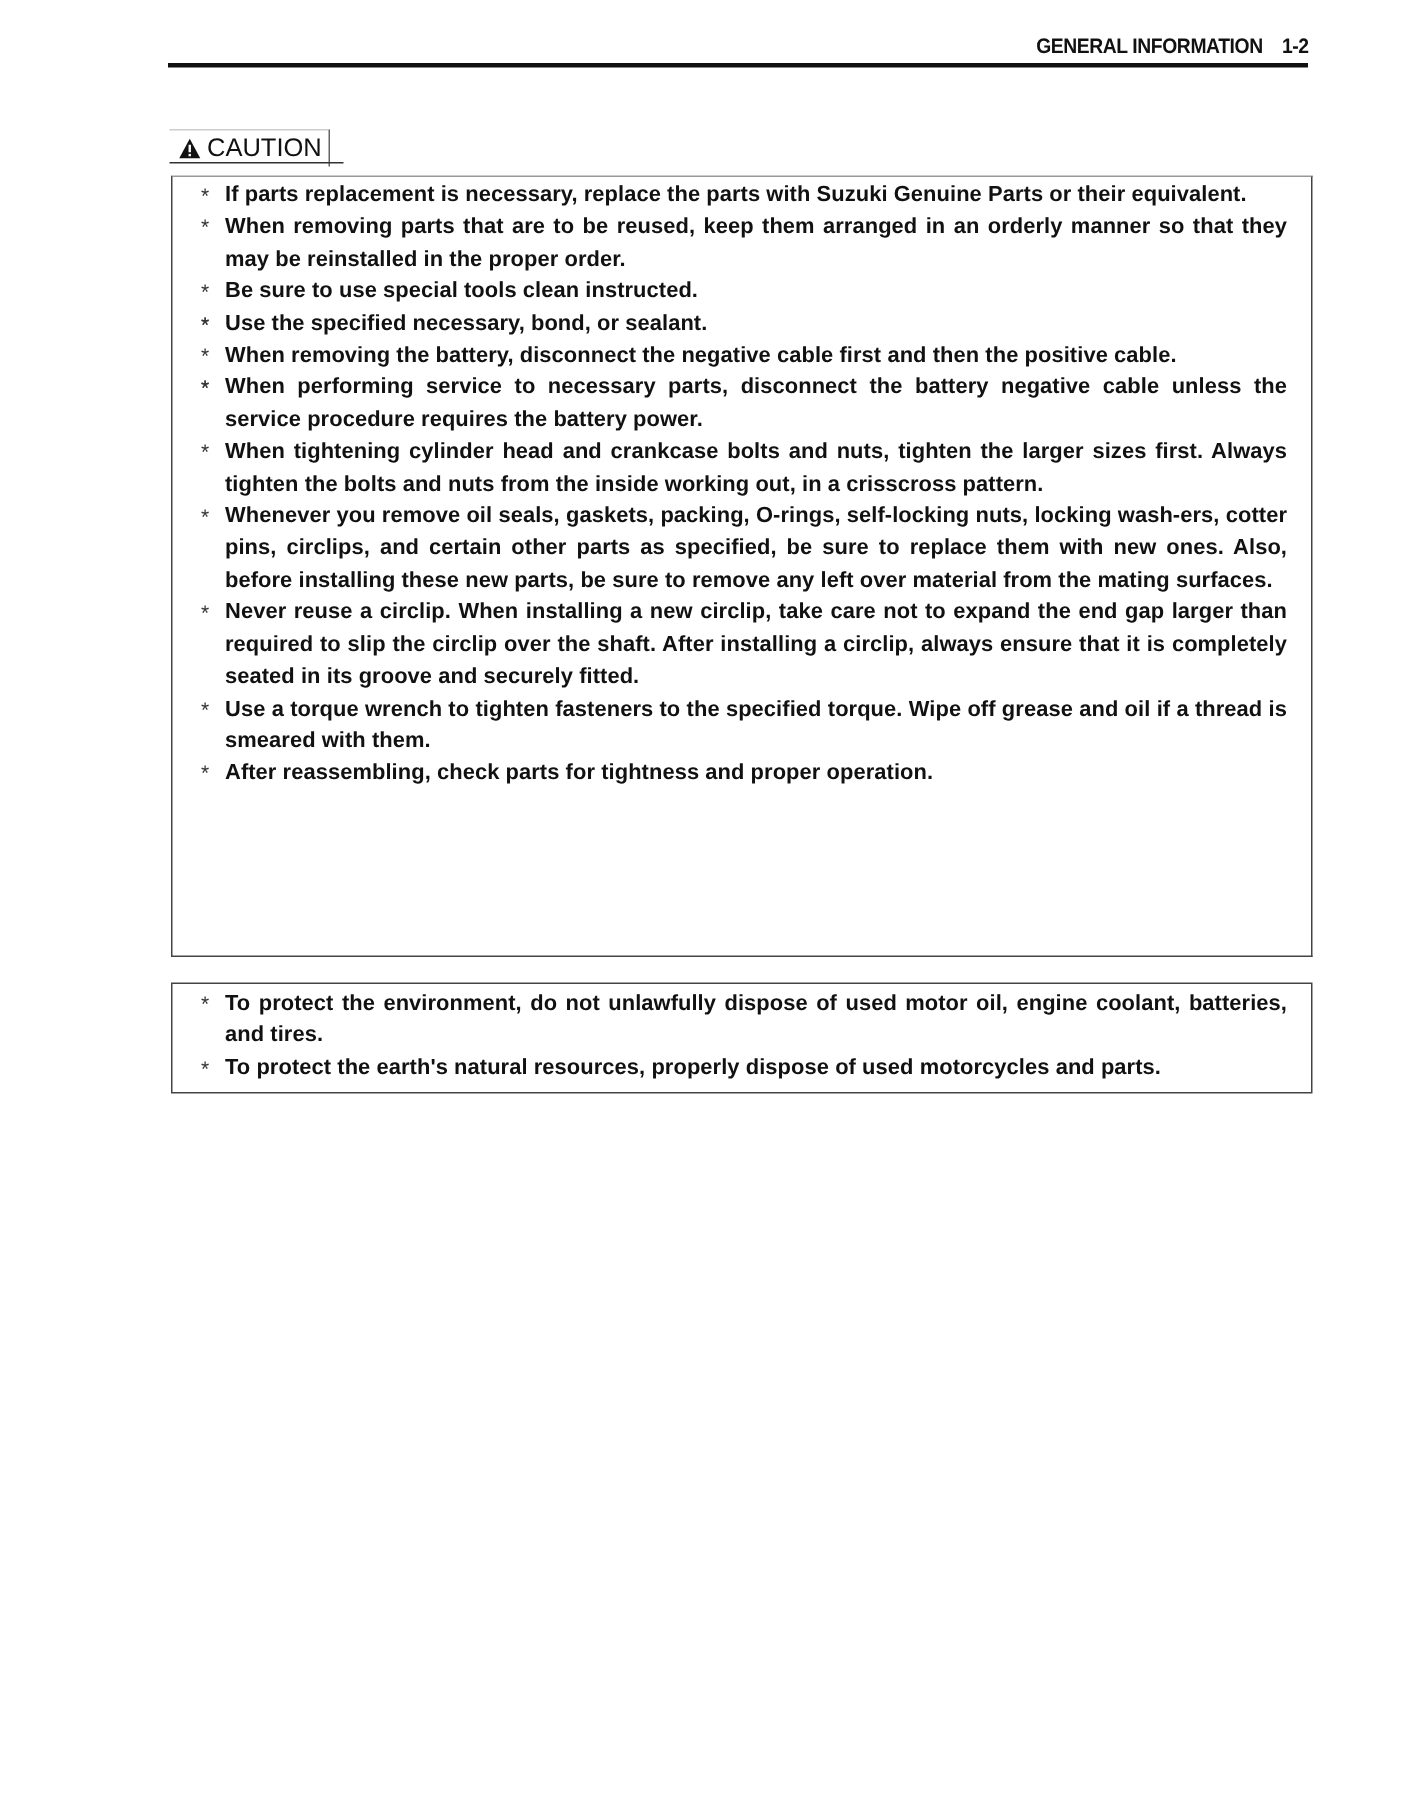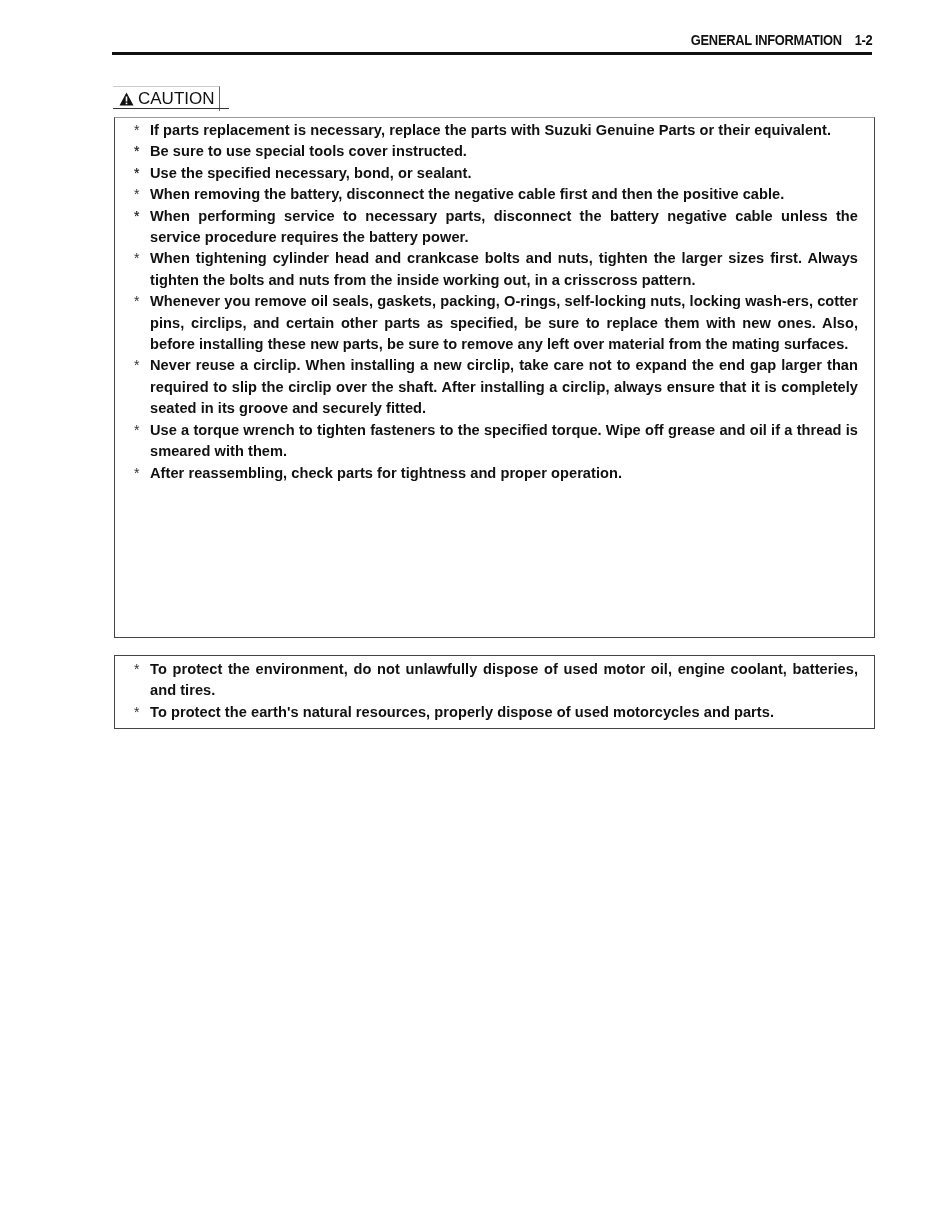--- a/index.html
+++ b/index.html
@@ -1,18 +1,18 @@
 <!DOCTYPE html>
 <html><head>
 <meta charset="utf-8">
 <style>
   html, body { margin: 0; padding: 0; background: #ffffff; }
   body { width: 935px; height: 1206px; position: relative; overflow: hidden;
          font-family: "Liberation Sans", sans-serif; color: #111; }
-  .header { position: absolute; left: 112px; top: 28px; width: 760px; height: 24px;
+  .header { position: absolute; left: 112px; top: 18px; width: 760px; height: 24px;
             border-bottom: 3px solid #111; }
   .header-text { position: absolute; right: 0; top: 4px; font-weight: bold; font-size: 14px;
                  letter-spacing: -0.3px; transform: scaleX(0.92); transform-origin: right center; }
   .header-text .page { margin-left: 14px; }
   .caution-label { position: absolute; left: 113px; top: 86px; height: 24px; padding: 0 4px 0 6px;
                    border-right: 1px solid #666; border-top: 1px solid #ccc;
                    font-size: 17px; line-height: 24px; display: flex; align-items: center; }
   .caution-label svg { margin-right: 4px; }
   .caution-under { position: absolute; left: 113px; top: 108px; width: 116px; border-bottom: 1px solid #333; }
   .box { position: absolute; border: 1px solid #444; background: #fff; }
@@ -40,22 +40,22 @@
     <rect x="6.7" y="4.5" width="1.6" height="5" fill="#fff"></rect>
     <rect x="6.7" y="10.6" width="1.6" height="1.6" fill="#fff"></rect>
   </svg>
   <span>CAUTION</span>
 </div>
 <div class="caution-under"></div>
 
 <div class="box box1">
   <ul class="items">
     <li class="item"><span class="bullet">*</span><span>If parts replacement is necessary, replace the parts with Suzuki Genuine Parts or their equivalent.</span></li>
-    <li class="item"><span class="bullet">*</span></li>
-    <li class="item"><span class="bullet">*</span><span>Be sure to use special tools cover instructed.</span></li>
+    <li class="item"><span class="bullet">*</span><span>When removing parts that are to be reused, keep them arranged in an orderly manner so that they may be reinstalled in the proper order.</span></li>
+    <li class="item"><span class="bullet">*</span><span>Be sure to use special tools clean instructed.</span></li>
     <li class="item"><span class="bullet">*</span></li>
     <li class="item"><span class="bullet">*</span><span>Use the specified necessary, bond, or sealant.</span></li>
     <li class="item"><span class="bullet">*</span><span>When removing the battery, disconnect the negative cable first and then the positive cable.</span></li>
     <li class="item"><span class="bullet">*</span></li>
     <li class="item"><span class="bullet">*</span><span>When performing service to necessary parts, disconnect the battery negative cable unless the service procedure requires the battery power.</span></li>
     <li class="item"><span class="bullet">*</span><span>When tightening cylinder head and crankcase bolts and nuts, tighten the larger sizes first. Always tighten the bolts and nuts from the inside working out, in a crisscross pattern.</span></li>
     <li class="item"><span class="bullet">*</span><span>Whenever you remove oil seals, gaskets, packing, O-rings, self-locking nuts, locking wash-ers, cotter pins, circlips, and certain other parts as specified, be sure to replace them with new ones. Also, before installing these new parts, be sure to remove any left over material from the mating surfaces.</span></li>
     <li class="item"><span class="bullet">*</span><span>Never reuse a circlip. When installing a new circlip, take care not to expand the end gap larger than required to slip the circlip over the shaft. After installing a circlip, always ensure that it is completely seated in its groove and securely fitted.</span></li>
     <li class="item"><span class="bullet">*</span><span>Use a torque wrench to tighten fasteners to the specified torque. Wipe off grease and oil if a thread is smeared with them.</span></li>
     <li class="item"><span class="bullet">*</span><span>After reassembling, check parts for tightness and proper operation.</span></li>

